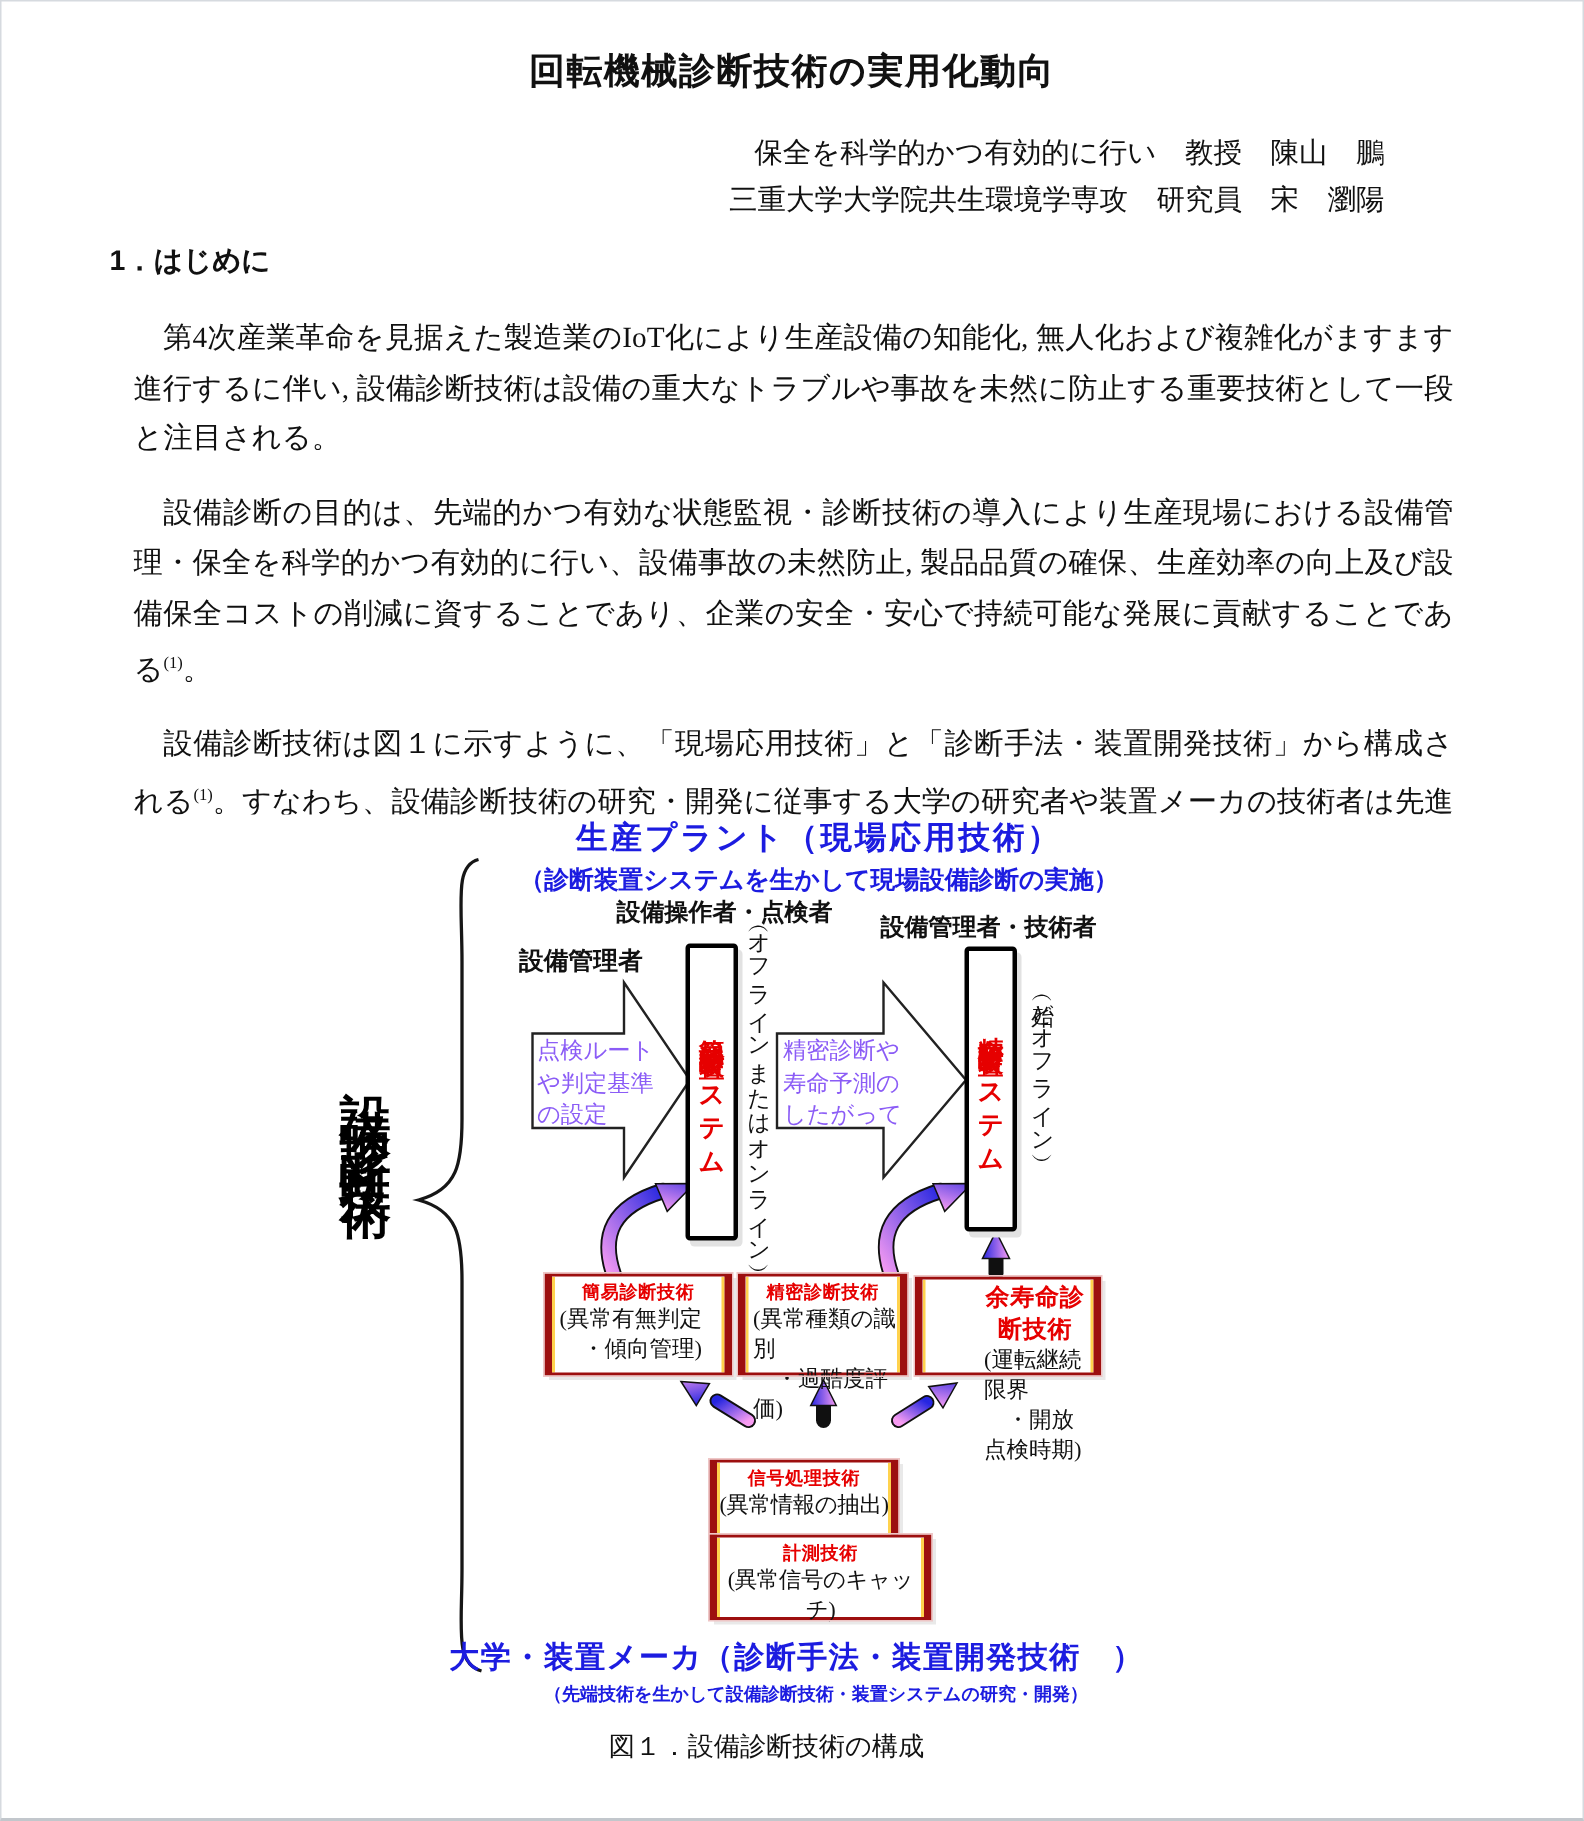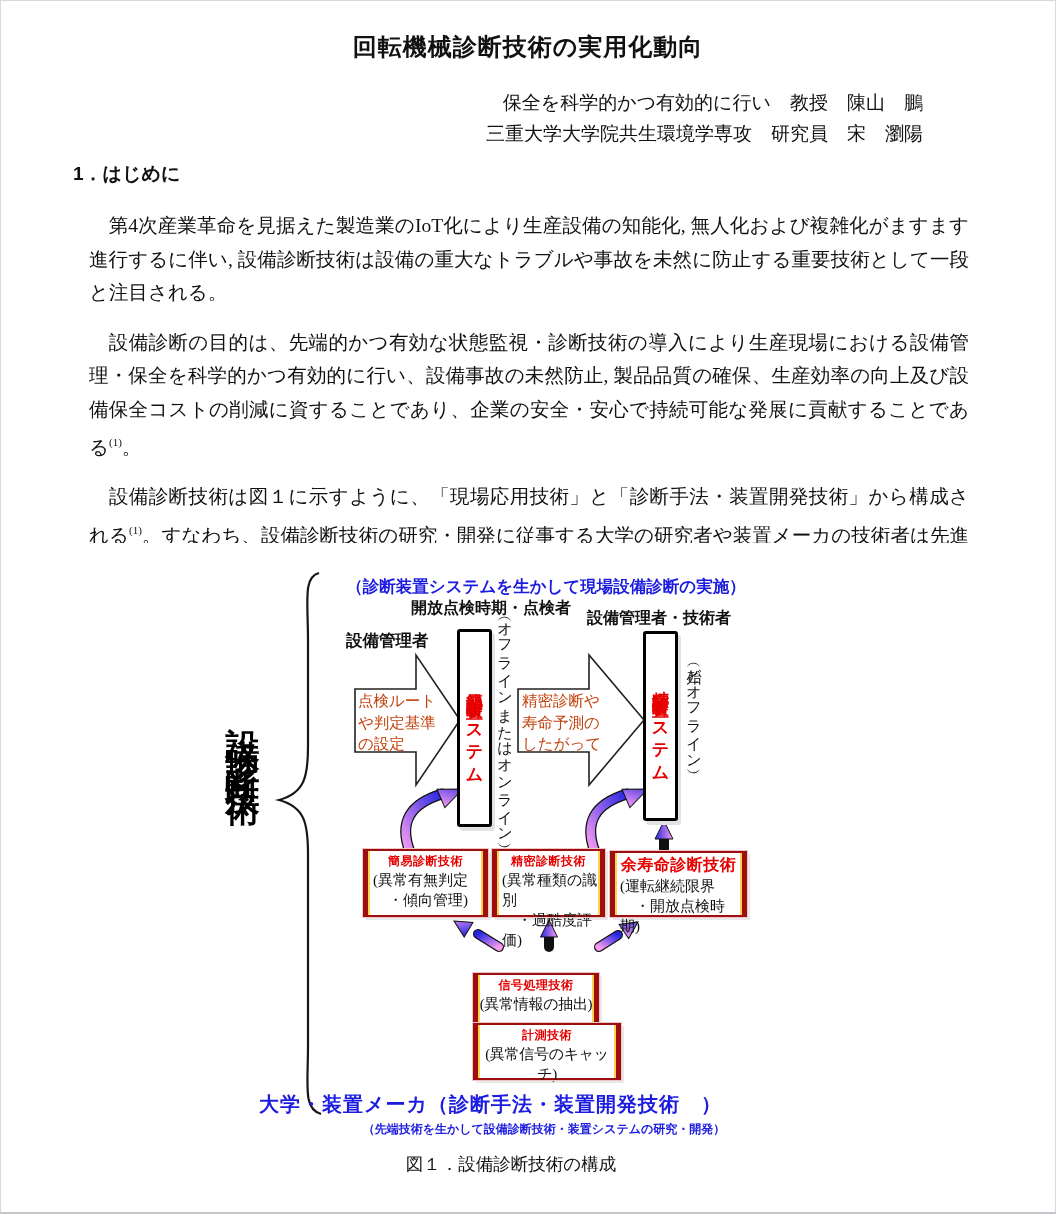--- a/index.html
+++ b/index.html
@@ -20,21 +20,21 @@
   
   .fig-el{position:absolute;}
   .svg-layer{position:absolute;left:0;top:0;width:1056px;height:1214px;pointer-events:none;}
   .blue{color:#1c1ce0;font-weight:bold;font-family:"Liberation Sans","DejaVu Sans",sans-serif;}
   .glabel{color:#111;font-weight:600;font-family:"Liberation Sans","DejaVu Sans",sans-serif;}
   .plant-title{left:295px;top:543px;width:500px;text-align:center;font-size:21px;letter-spacing:2px;}
   .plant-sub{left:295px;top:575px;width:500px;text-align:center;font-size:16.5px;}
   .lbl-operator{left:410px;top:597px;font-size:16px;}
   .lbl-mgr-eng{left:586px;top:607px;font-size:16px;}
   .lbl-manager{left:345px;top:629px;font-size:16.5px;}
-  .arrow-text{font-size:15.5px;line-height:21.5px;color:#c2410c;}
+  .arrow-text{font-size:15.5px;line-height:21.5px;color:#8b5cf6;}
   .arrow-text-left{left:357px;top:689px;}
   .arrow-text-right{left:521px;top:689px;}
   .vtext{writing-mode:vertical-rl;text-orientation:mixed;}
   .sysbox{position:absolute;width:29px;background:#fff;border:3.5px solid #000;border-radius:3px;
     box-shadow:3px 4px 0 #e2e2e2;display:flex;align-items:center;justify-content:center;z-index:3;}
   .sysbox span{writing-mode:vertical-rl;text-orientation:mixed;color:#e60000;font-weight:bold;
     font-size:17px;letter-spacing:2px;font-family:"Liberation Sans","DejaVu Sans",sans-serif;}
   .sysbox-simple{left:456px;top:628px;height:192px;}
   .sysbox-precise{left:642px;top:630px;height:184px;}
   .sysnote{position:absolute;font-size:15px;color:#111;z-index:2;}
@@ -42,27 +42,27 @@
   .note-precise{left:683px;top:657px;height:150px;}
   .techbox{position:absolute;background:#fff;border:2px solid #9d0f0f;border-left-width:5px;border-right-width:5px;
     outline:1px solid #eec6c6;box-shadow:inset 2px 0 0 #ffd24d,inset -2px 0 0 #ffd24d,3px 3px 0 #e9e9e9;
     box-sizing:border-box;z-index:3;}
   .techbox .tb-title{margin-top:2px;text-align:center;color:#e60000;font-weight:bold;font-size:12px;
     font-family:"Liberation Sans","DejaVu Sans",sans-serif;letter-spacing:0.5px;}
   .techbox .tb-desc{font-size:15px;line-height:20px;color:#111;padding-left:5px;}
   .tb-center .tb-desc{text-align:center;padding-left:0;letter-spacing:-0.3px;}
   .box-simple{left:362px;top:848px;width:125px;height:68px;}
   .box-precise{left:491px;top:848px;width:113px;height:68px;}
-  .box-life{left:609px;top:850px;width:137px;height:66px;}
+  .box-life{left:609px;top:850px;width:124px;height:66px;padding-left:36px;}
   .box-life .tb-title{font-size:16px;}
   .box-signal{left:472px;top:972px;width:126px;height:54px;}
   .box-measure{left:472px;top:1022px;width:148px;height:57px;}
   .side-label{left:219px;top:700px;font-size:34px;font-weight:bold;letter-spacing:13px;
     font-family:"Liberation Sans","DejaVu Sans",sans-serif;color:#000;}
-  .univ-title{left:258px;top:1090px;width:544px;text-align:left;font-size:20px;letter-spacing:1px;}
+  .univ-title{left:258px;top:1090px;width:544px;text-align:center;font-size:20px;letter-spacing:1px;}
   .univ-sub{left:248px;top:1120px;width:590px;text-align:center;font-size:12px;}
   .fig-caption{left:300px;top:1151px;width:420px;text-align:center;font-size:17.5px;color:#111;}
 </style>
 </head>
 <body>
 
 <div class="page">
 
   <div class="doc-title">回転機械診断技術の実用化動向</div>
   <div class="authors">
@@ -121,23 +121,24 @@
     <path d="M 598 946 L 617 934" fill="none" stroke="url(#gUR)" stroke-width="7.5" stroke-linecap="round"></path>
     <polygon points="0,0 -17,8.5 -17,-8.5" transform="translate(637,921) rotate(-34)" fill="url(#gUR)" stroke="#101010" stroke-width="1"></polygon>
 
     <path d="M 557 1021 L 557 1012" fill="none" stroke="#101010" stroke-width="10" stroke-linecap="round"></path>
     <path d="M 557 1021 L 557 1012" fill="none" stroke="url(#gUp)" stroke-width="7.5" stroke-linecap="round"></path>
     <polygon points="0,0 -17,8.5 -17,-8.5" transform="translate(557,995) rotate(-90)" fill="url(#gUp)" stroke="#101010" stroke-width="1"></polygon>
   </svg>
 
   <div class="fig-el side-label vtext">設備診断技術</div>
 
+  <div class="fig-el blue plant-title">生産プラント（現場応用技術）</div>
   <div class="fig-el blue plant-sub">（診断装置システムを生かして現場設備診断の実施）</div>
 
-  <div class="fig-el glabel lbl-operator">開放点検時期・点検者</div>
+  <div class="fig-el glabel lbl-operator">設備操作者・点検者</div>
   <div class="fig-el glabel lbl-mgr-eng">設備管理者・技術者</div>
   <div class="fig-el glabel lbl-manager">設備管理者</div>
 
   <div class="fig-el arrow-text arrow-text-left">
     <div>点検ルート</div>
     <div>や判定基準</div>
     <div>の設定</div>
   </div>
   <div class="fig-el arrow-text arrow-text-right">
     <div>精密診断や</div>

